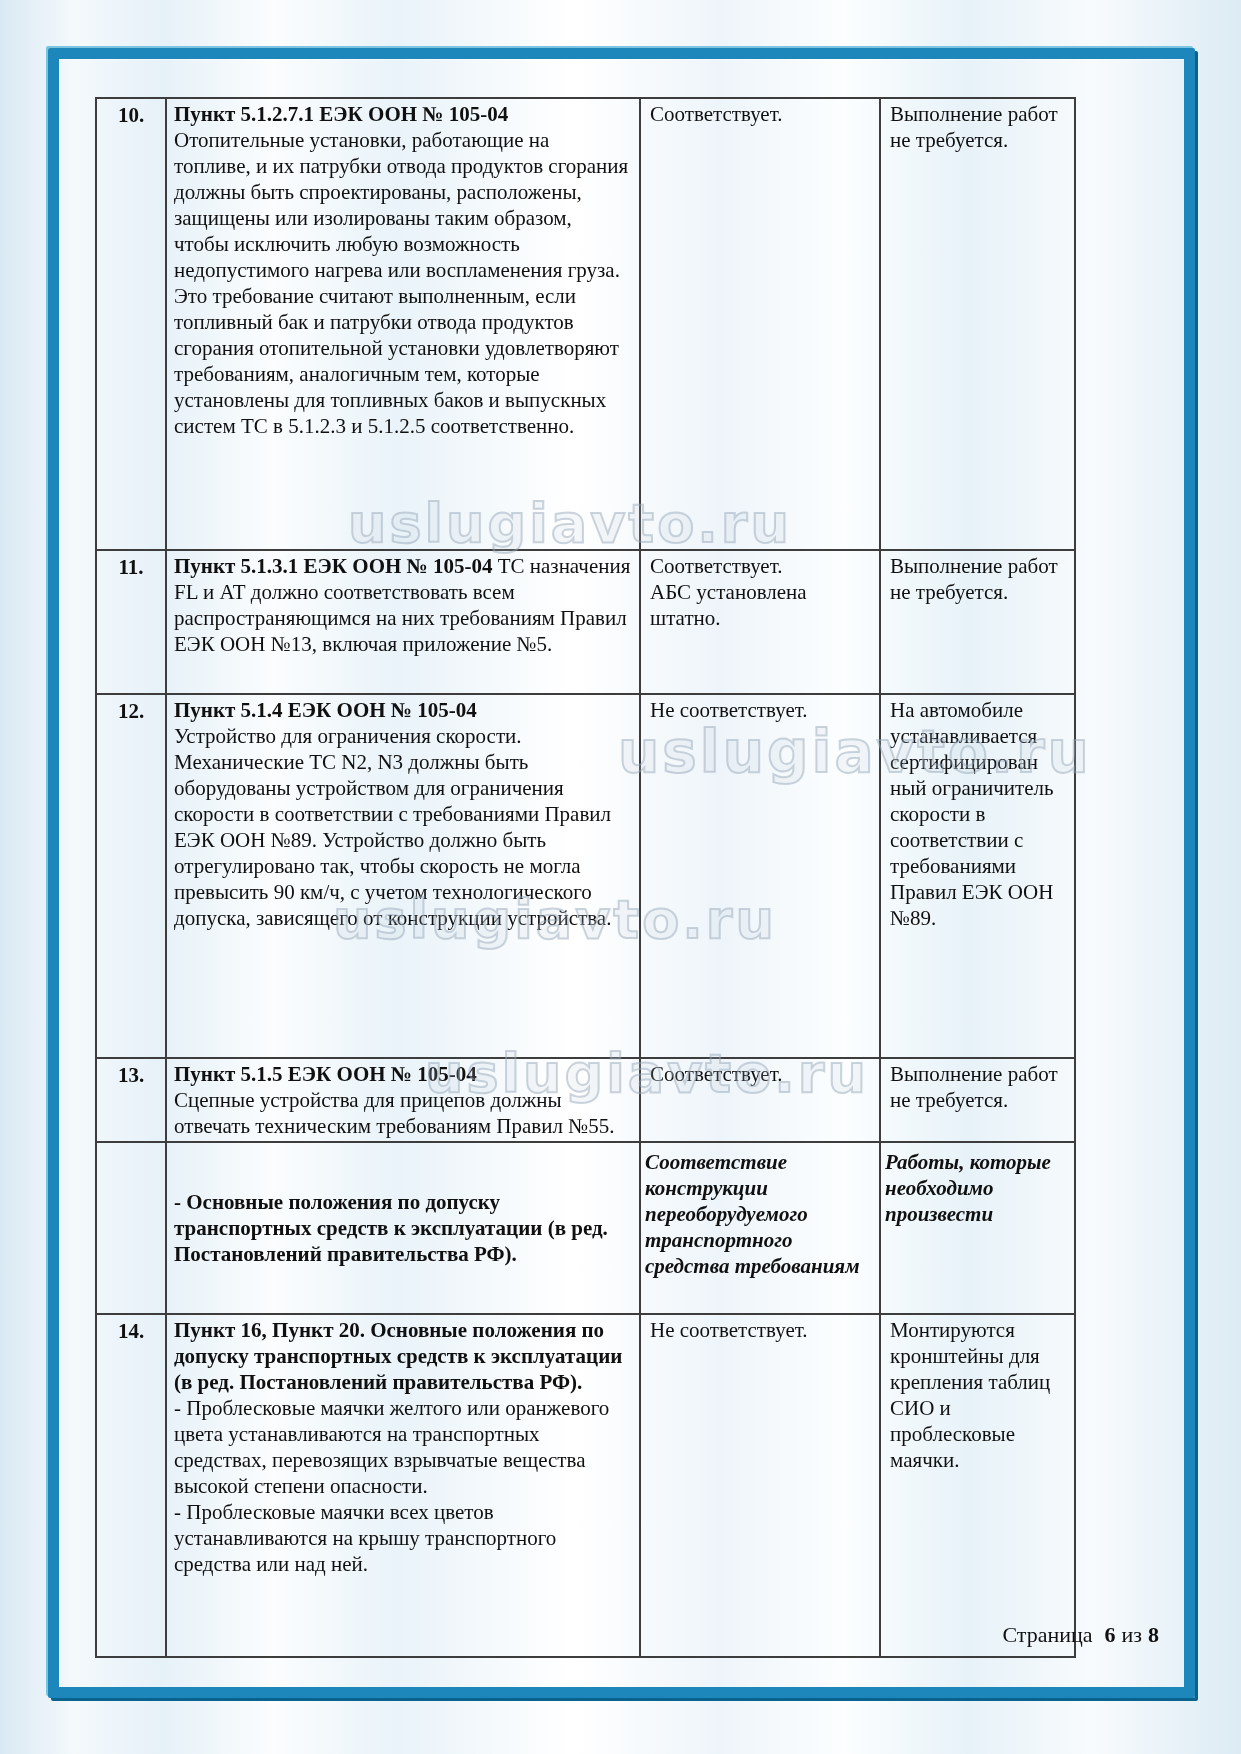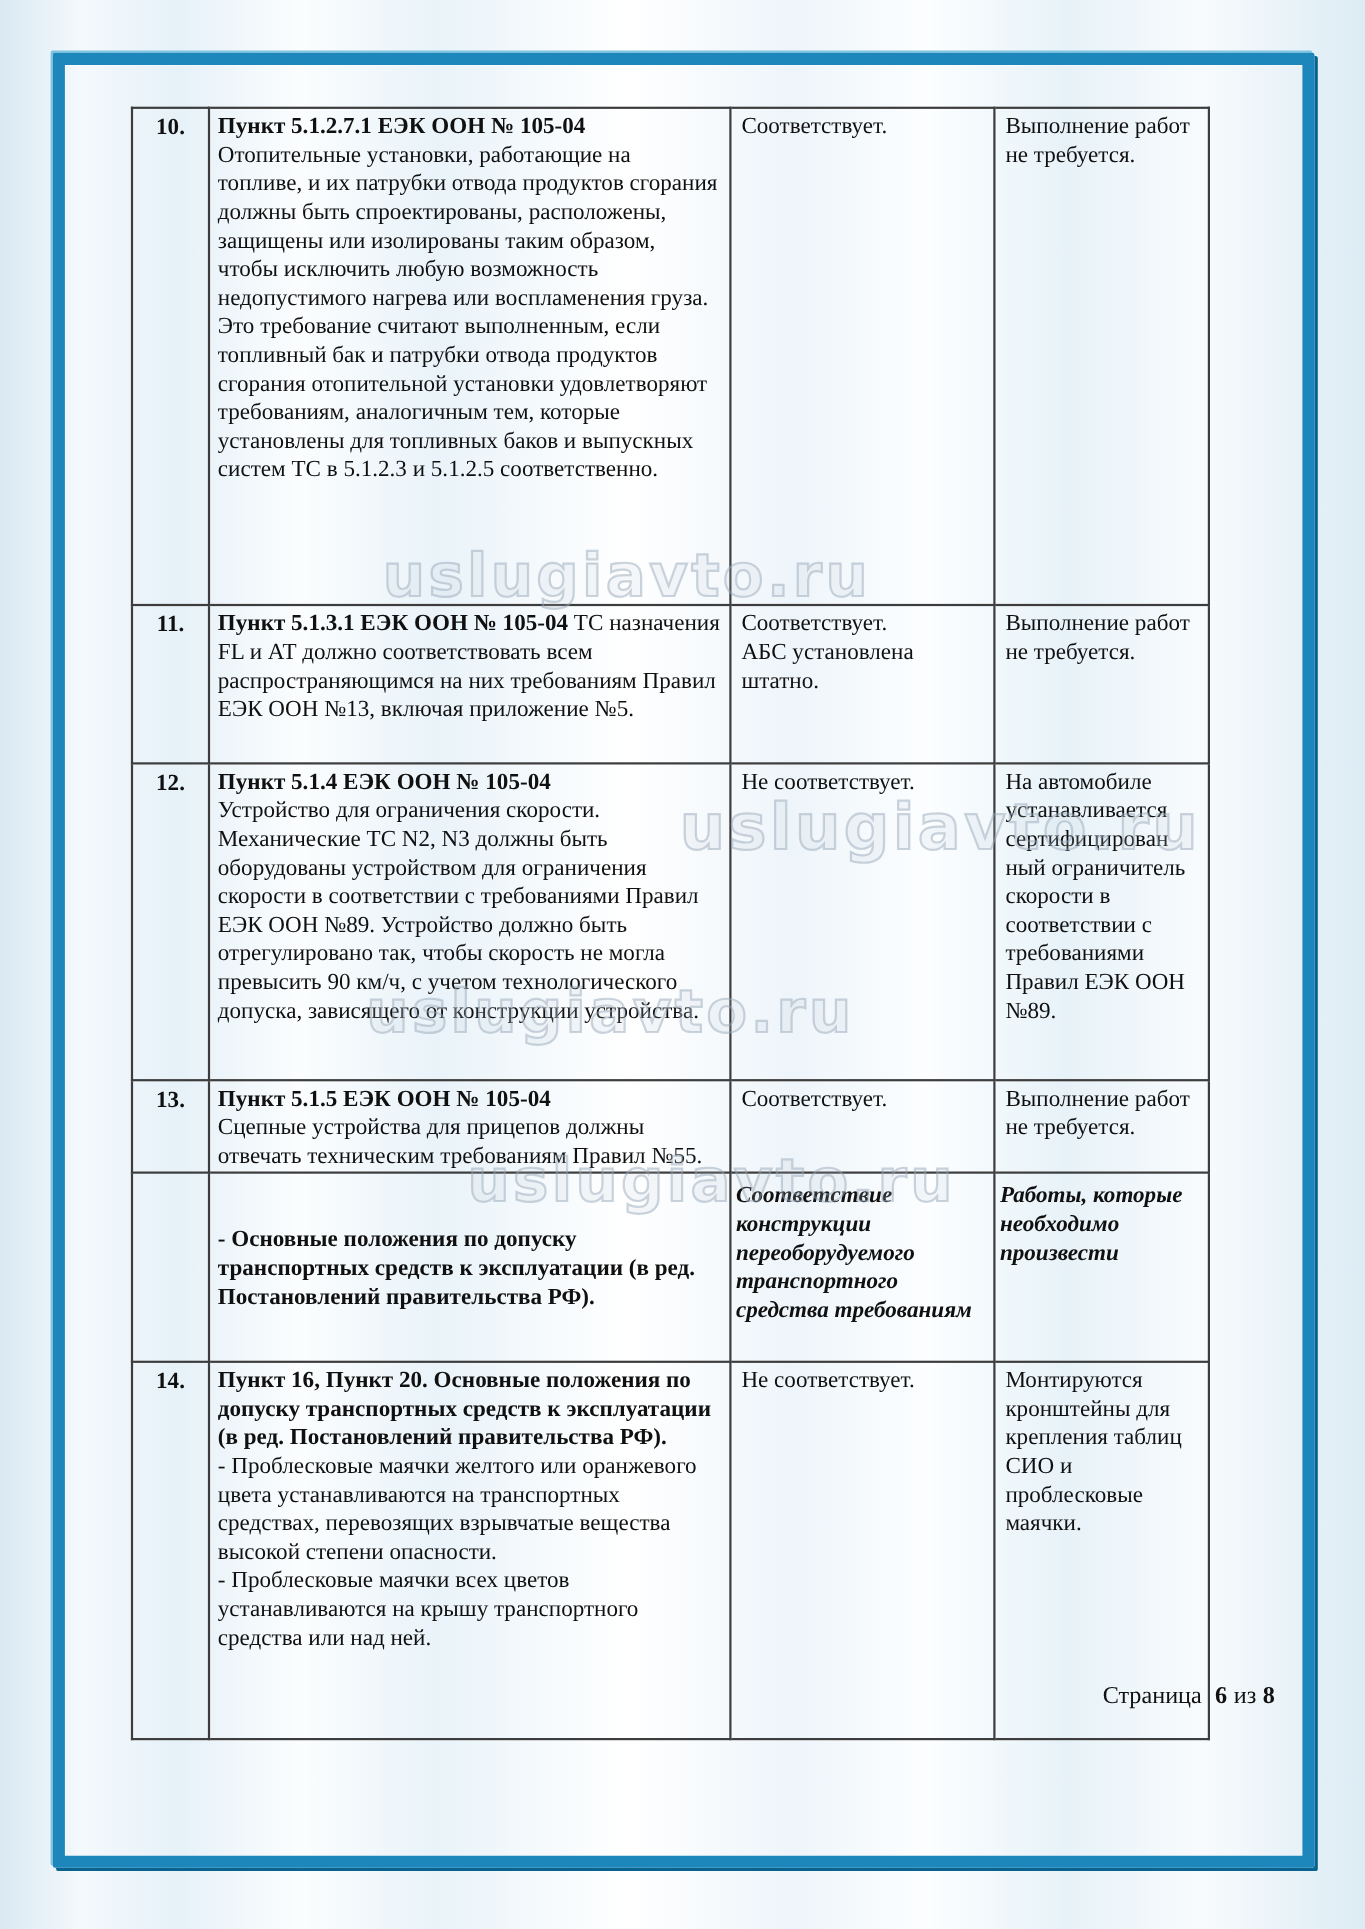--- a/index.html
+++ b/index.html
@@ -9,21 +9,21 @@
     background:linear-gradient(90deg,#d9e9f3 0%,#f4f9fc 6%,#e6f1f8 13%,#fbfdfe 22%,
       #e9f3f9 32%,#ffffff 46%,#eef5fa 58%,#fcfeff 68%,#e7f2f8 78%,#f8fbfd 88%,#dcebf4 100%);
   }
   .frame{
     position:absolute;left:48px;top:48px;width:1125px;height:1628px;
     border:11px solid #1d87bc;border-radius:2px;
     box-shadow:3px 3px 0 #0a628f,-2px -2px 0 #7cc4e0, inset 1px 1px 0 rgba(255,255,255,.45);
     pointer-events:none;z-index:4;
   }
   table.doc{
-    position:absolute;left:119px;top:97px;width:979px;
+    position:absolute;left:95px;top:97px;width:979px;
     border-collapse:collapse;table-layout:fixed;z-index:2;
   }
   table.doc td{
     border:2px solid #3d3d3d;vertical-align:top;
     font-size:21px;line-height:26px;color:#101010;
   }
   td.num{text-align:center;font-weight:bold;font-size:22px;padding-top:3px;}
   td.req{padding:2px 8px 2px 7px;}
   .title-block{font-weight:bold;display:block;}
   .title-inline{font-weight:bold;}
@@ -34,21 +34,21 @@
   tr.section-header td.hdr-center{
     font-weight:bold;font-style:italic;
     vertical-align:top;padding:6px 4px;white-space:pre-line;
   }
   .wm{
     position:absolute;font-family:"DejaVu Sans", sans-serif;font-weight:bold;
     color:rgba(195,208,220,0.16);-webkit-text-stroke:2px rgba(150,168,184,0.48);
     letter-spacing:3px;pointer-events:none;z-index:5;white-space:nowrap;
   }
   .footer{
-    position:absolute;top:1528px;right:82px;font-size:22px;z-index:3;
+    position:absolute;top:1622px;right:82px;font-size:22px;z-index:3;
   }
   .footer .sep{margin:0 6px;}
   .footer .pg{font-weight:bold;}
 </style>
 </head>
 <body>
 
 <div class="frame"></div>
 
 <table class="doc">
@@ -72,21 +72,21 @@
   <tr style="height:144px">
     <td class="num">11.</td>
     <td class="req">
       <span class="title-inline">Пункт 5.1.3.1 ЕЭК ООН № 105-04</span><span class="body-text"> ТС назначения FL и АТ должно соответствовать всем распространяющимся на них требованиям Правил ЕЭК ООН №13, включая приложение №5.</span>
     </td>
     <td class="status">Соответствует.
 АБС установлена штатно.</td>
     <td class="works">Выполнение работ не требуется.</td>
   </tr>
 
-  <tr style="height:288px">
+  <tr style="height:364px">
     <td class="num">12.</td>
     <td class="req">
       <span class="title-block">Пункт 5.1.4 ЕЭК ООН № 105-04</span><span class="body-text">Устройство для ограничения скорости. Механические ТС N2, N3 должны быть оборудованы устройством для ограничения скорости в соответствии с требованиями Правил ЕЭК ООН №89. Устройство должно быть отрегулировано так, чтобы скорость не могла превысить 90 км/ч, с учетом технологического допуска, зависящего от конструкции устройства.</span>
     </td>
     <td class="status">Не соответствует.</td>
     <td class="works">На автомобиле устанавливается сертифицирован ный ограничитель скорости в соответствии с требованиями Правил ЕЭК ООН №89.</td>
   </tr>
 
   <tr style="height:76px">
     <td class="num">13.</td>

